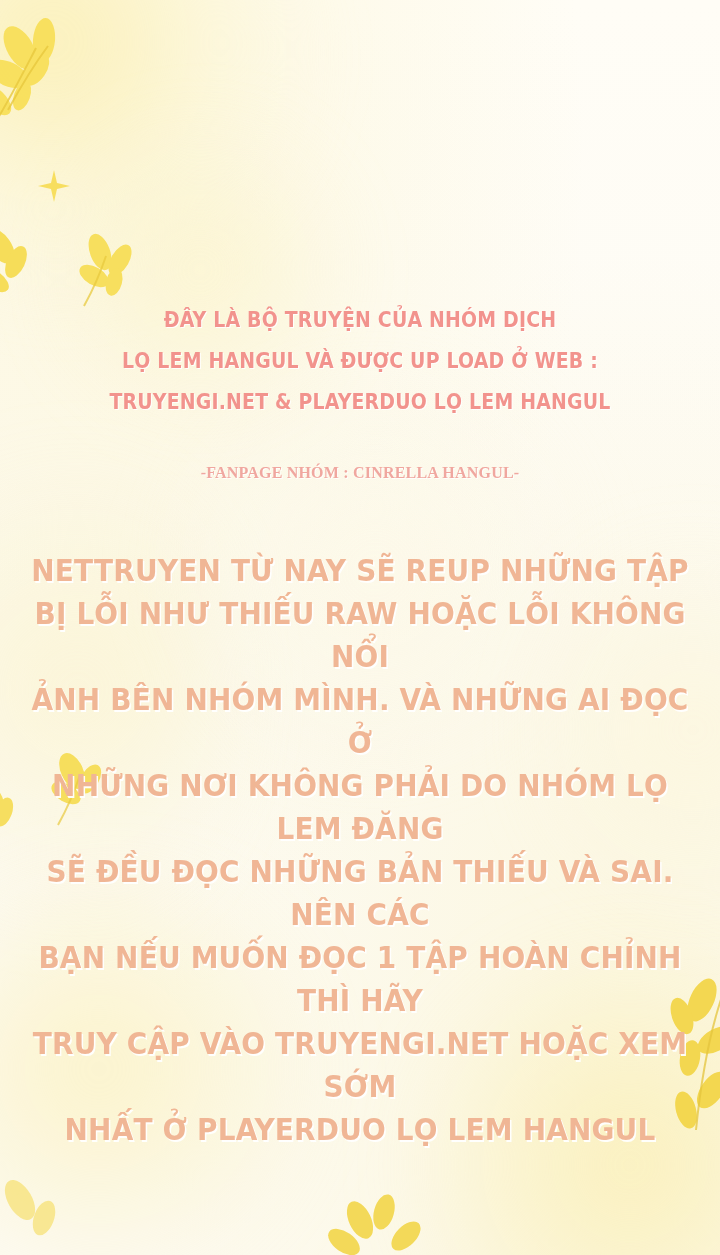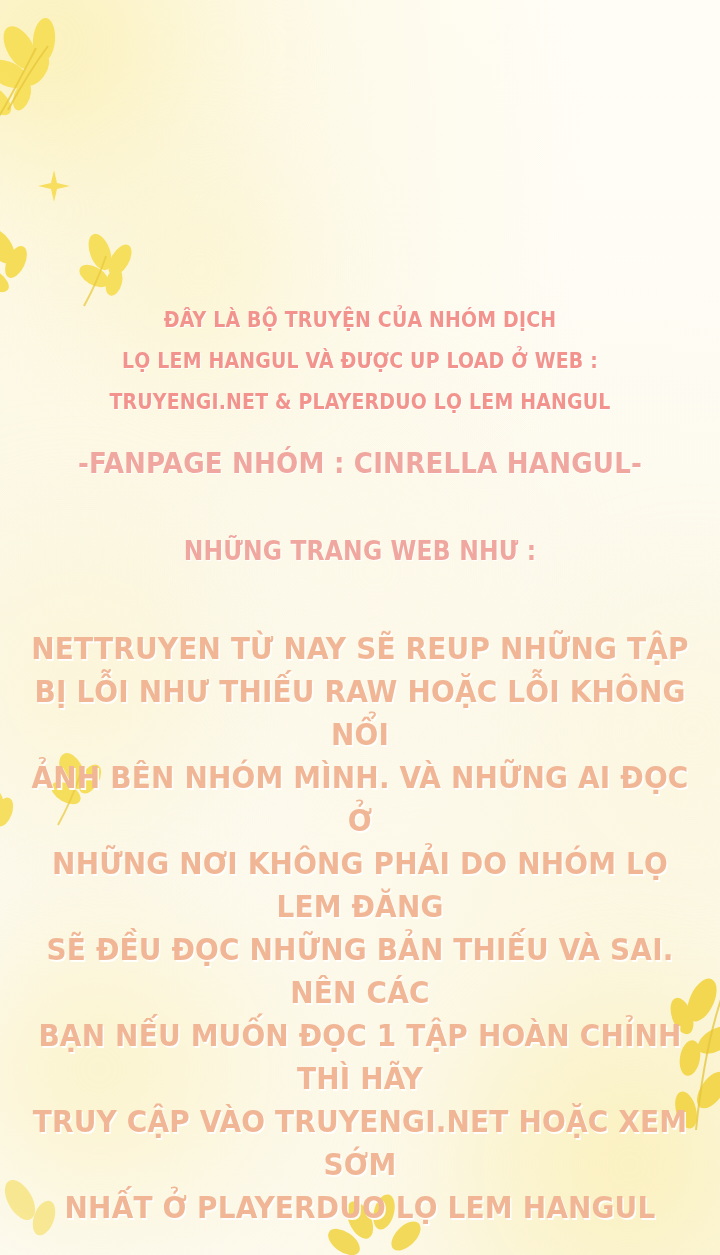--- a/index.html
+++ b/index.html
@@ -94,24 +94,25 @@
     white-space: pre-line;
   }
   .credit-block {
     color: #f2938d;
     font-size: 21px;
     line-height: 41px;
     text-shadow: 1px 1px 0 rgba(255,255,255,0.9);
   }
   .fanpage-block {
     color: #f0a79f;
-    font-size: 29px;
+    font-size: 16px;
     line-height: 36px;
-    margin-top: 22px;
+    margin-top: 32px;
     text-shadow: 1px 1px 0 rgba(255,255,255,0.9);
+    font-family: Liberation Serif, serif;
   }
   .sites-block {
     color: #f0a79f;
     font-size: 26px;
     line-height: 36px;
     margin-top: 52px;
     text-shadow: 1px 1px 0 rgba(255,255,255,0.9);
   }
   .notice-block {
     color: #f0b695;
@@ -224,21 +225,20 @@
     </g>
   </svg>
 
   <div class="content">
     <p class="credit-line credit-block">ĐÂY LÀ BỘ TRUYỆN CỦA NHÓM DỊCH
 LỌ LEM HANGUL VÀ ĐƯỢC UP LOAD Ở WEB :
 TRUYENGI.NET &amp; PLAYERDUO LỌ LEM HANGUL</p>
 
     <p class="fanpage-line fanpage-block">-FANPAGE NHÓM : CINRELLA HANGUL-</p>
 
-    <p class="sites-line sites-block">NHỮNG TRANG WEB NHƯ :</p>
 
     <p class="notice-line notice-block">NETTRUYEN TỪ NAY SẼ REUP NHỮNG TẬP
 BỊ LỖI NHƯ THIẾU RAW HOẶC LỖI KHÔNG NỔI
 ẢNH BÊN NHÓM MÌNH. VÀ NHỮNG AI ĐỌC Ở
 NHỮNG NƠI KHÔNG PHẢI DO NHÓM LỌ LEM ĐĂNG
 SẼ ĐỀU ĐỌC NHỮNG BẢN THIẾU VÀ SAI. NÊN CÁC
 BẠN NẾU MUỐN ĐỌC 1 TẬP HOÀN CHỈNH THÌ HÃY
 TRUY CẬP VÀO TRUYENGI.NET HOẶC XEM SỚM
 NHẤT Ở PLAYERDUO LỌ LEM HANGUL</p>
   </div>

